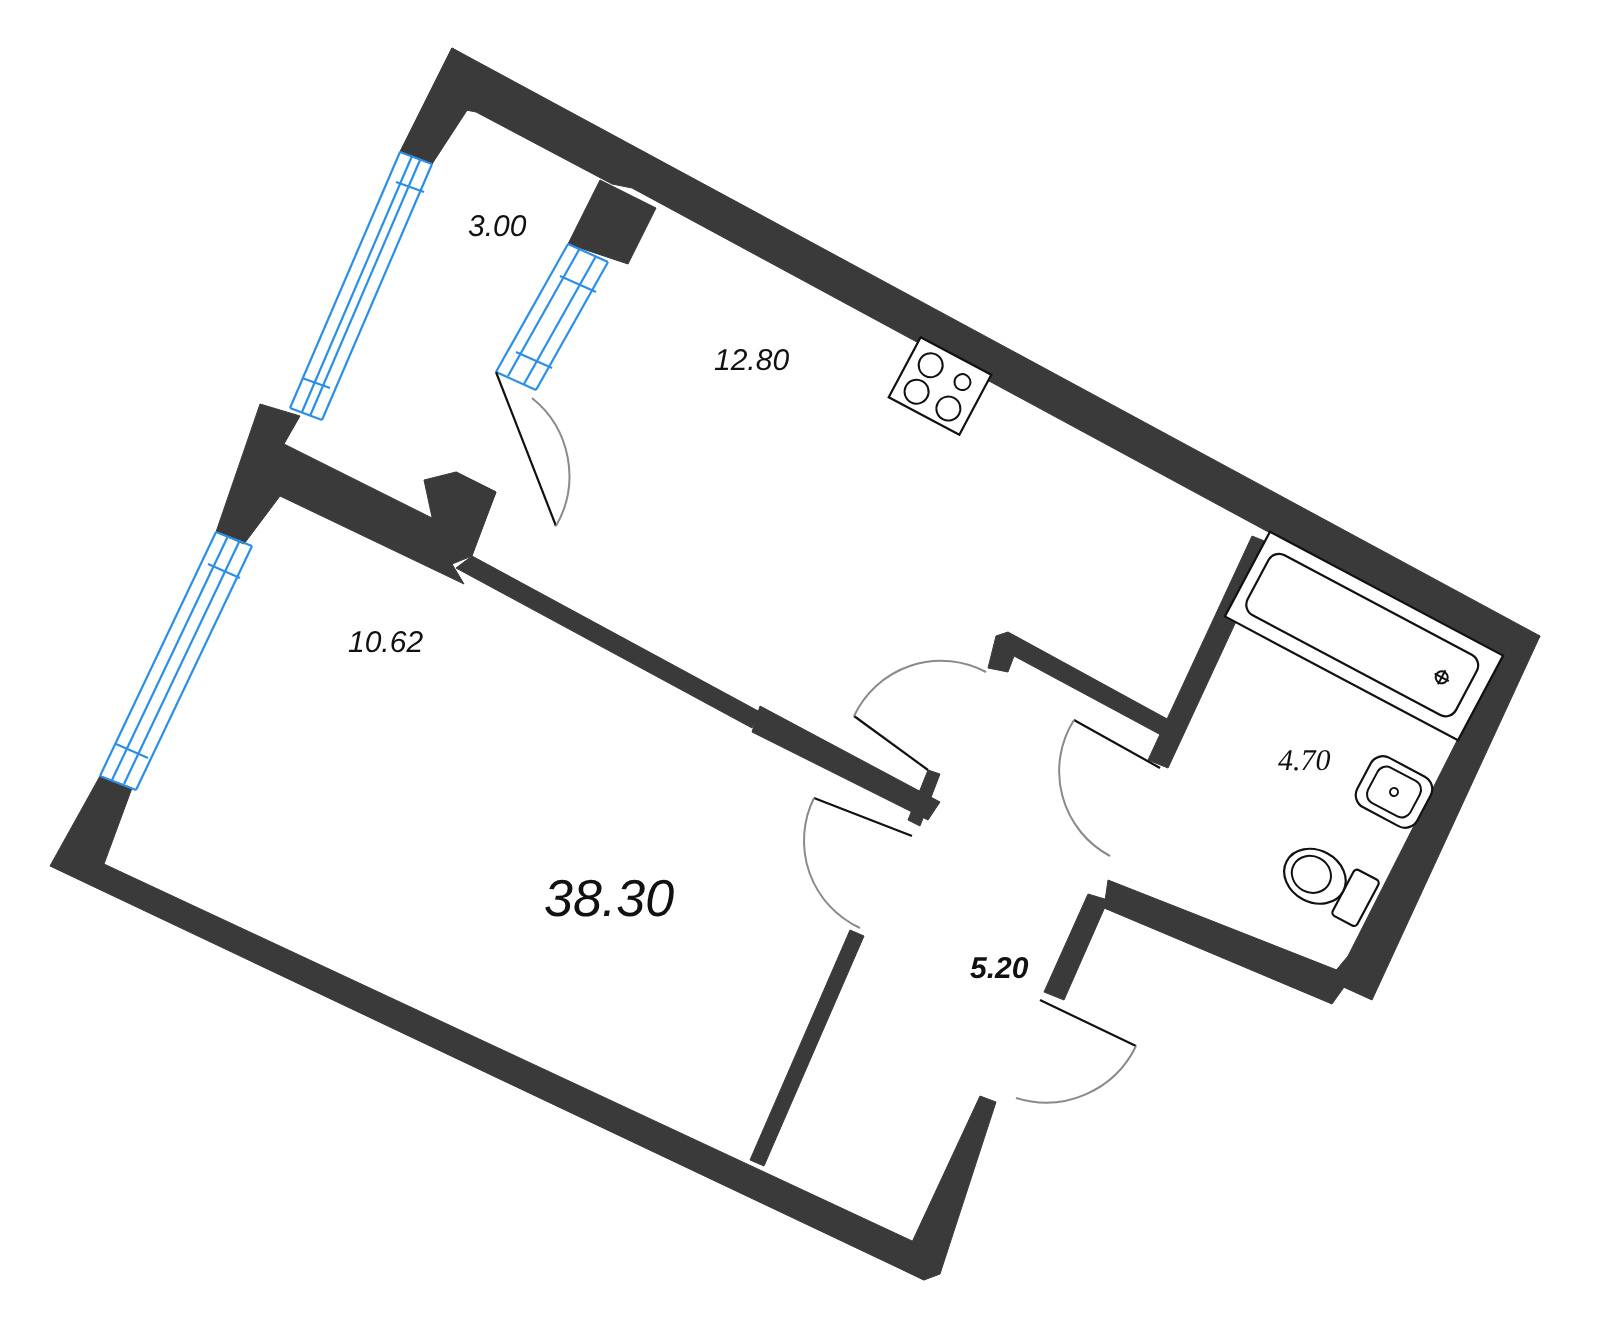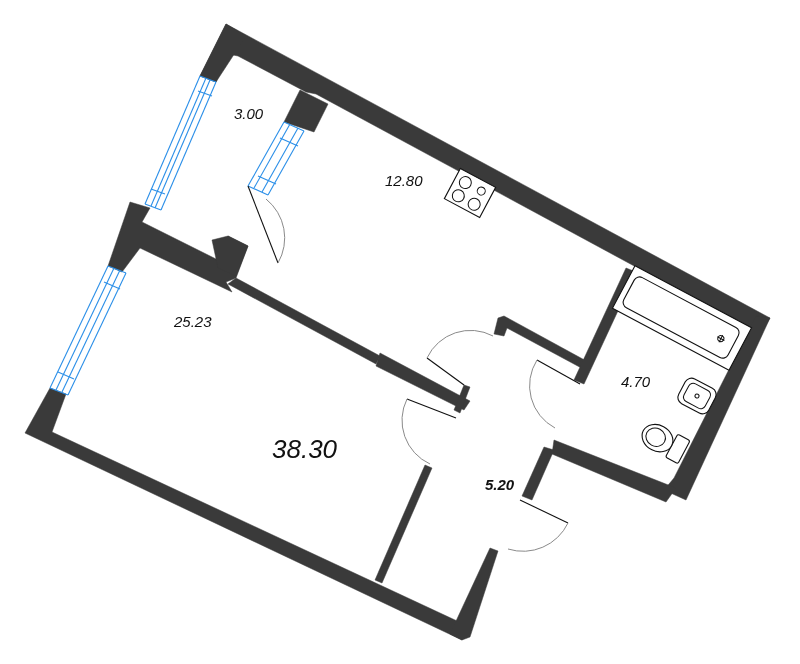--- a/index.html
+++ b/index.html
@@ -122,17 +122,17 @@
     <circle class="fixline" cx="0" cy="0" r="2"></circle>
   </g>
   <g transform="translate(665,441) rotate(28)">
     <rect class="fix" x="8" y="-12" width="14" height="26" rx="2"></rect>
     <ellipse class="fix" cx="-8" cy="1" rx="16" ry="13"></ellipse>
     <ellipse class="fixline" cx="-10" cy="1" rx="10" ry="9"></ellipse>
   </g>
 </svg>
 
 <div class="label small" style="left:222px; top:105px;margin-left:12px;">3.00</div>
-<div class="label small" style="left:385px; top:172px;">12.80</div>
-<div class="label small" style="left:174px; top:313px;">25.23</div>
-<div class="label small" style="left:621px; top:373px;">4.70</div>
+<div class="label small" style="left:357px; top:172px;">12.80</div>
+<div class="label small" style="left:174px; top:313px;">10.62</div>
+<div class="label small" style="left:639px; top:373px;font-family:Liberation Serif, serif;">4.70</div>
 <div class="label small" style="left:485px; top:476px;font-weight:bold;">5.20</div>
 <div class="label total" style="left:272px; top:434px;">38.30</div>
 
 </body></html>

